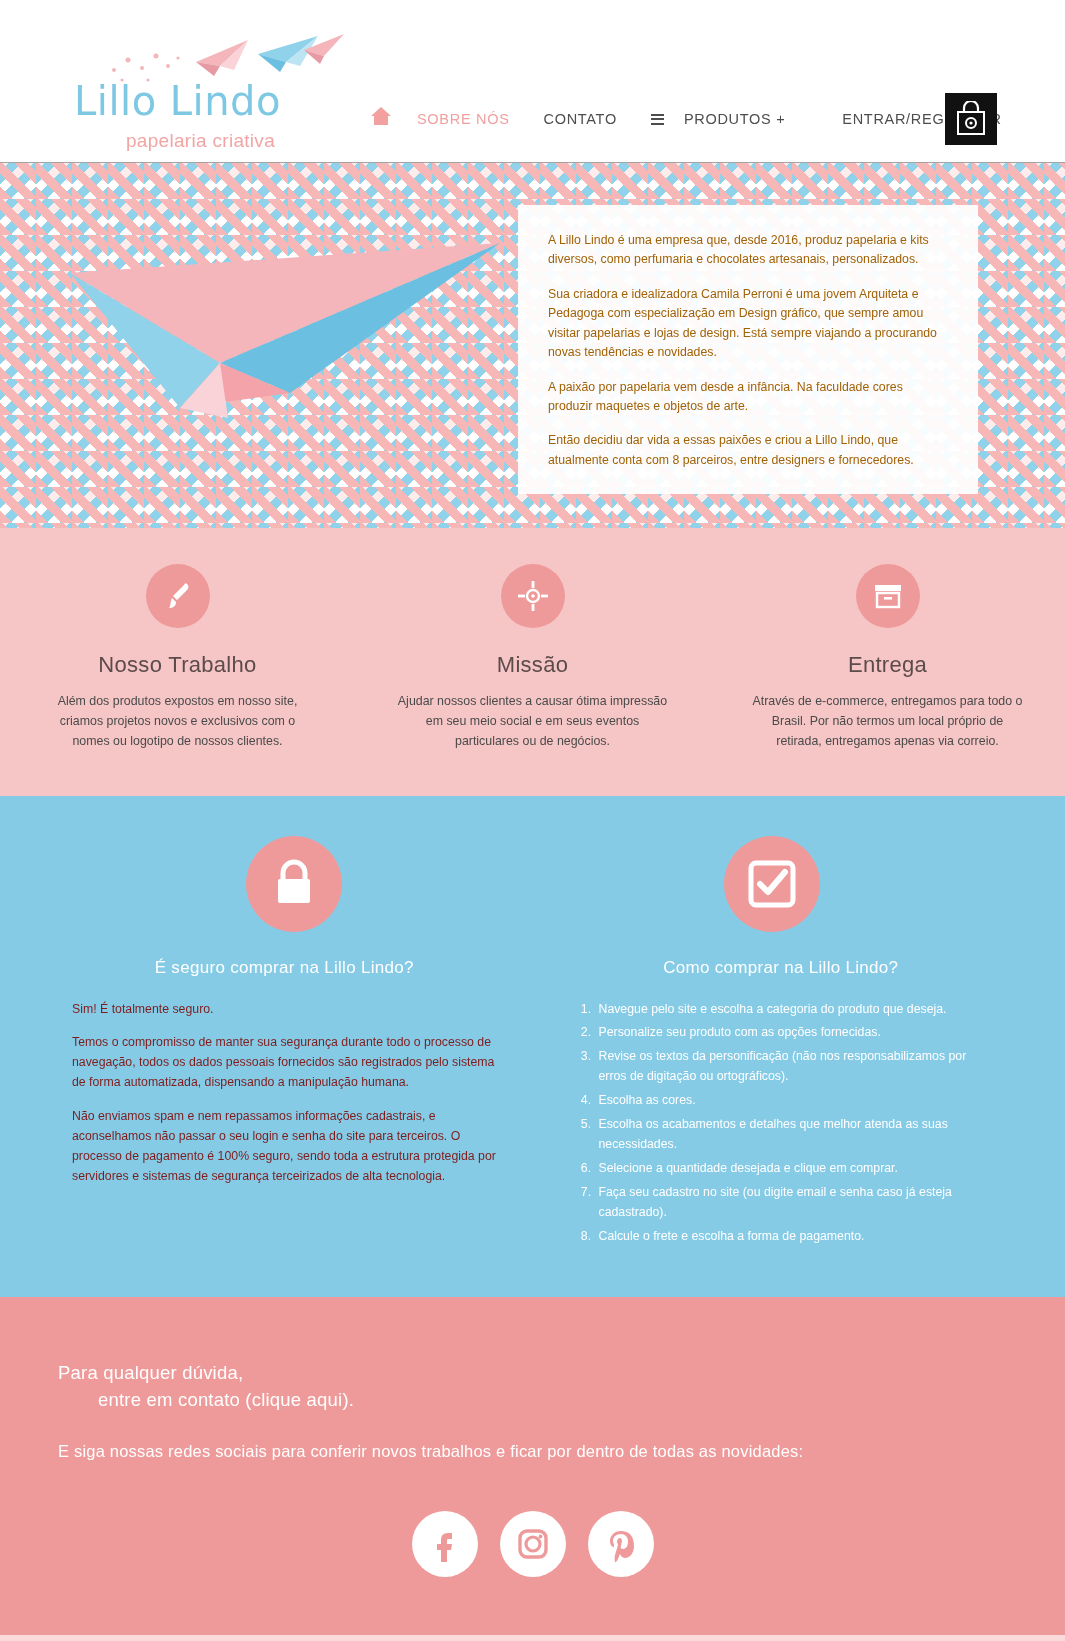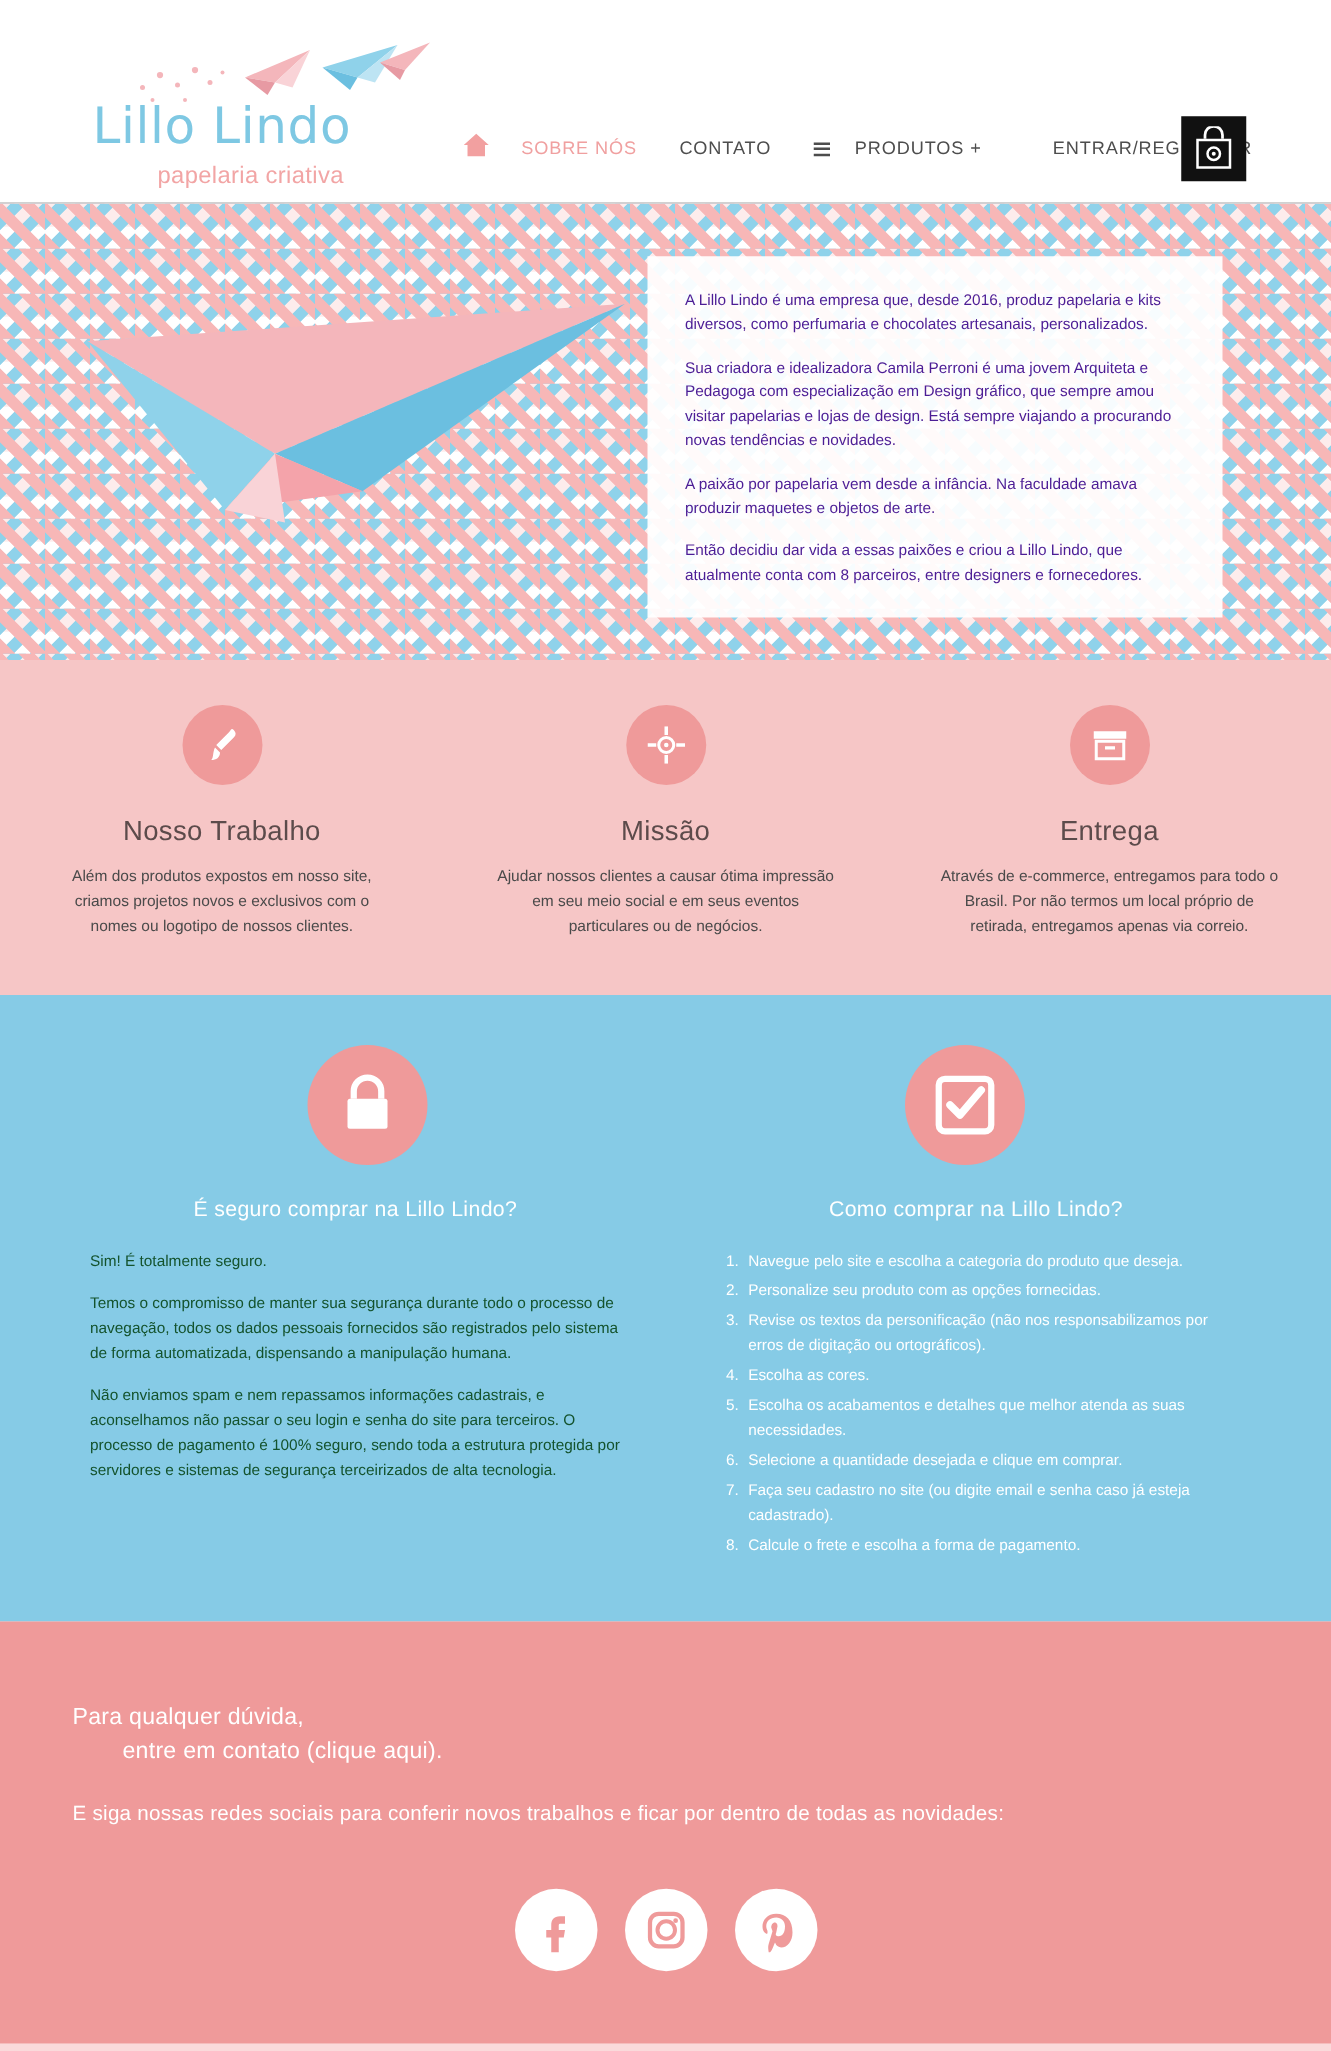--- a/index.html
+++ b/index.html
@@ -99,21 +99,21 @@
   .hero-card {
     position: absolute;
     left: 518px; top: 42px;
     width: 460px;
     background: rgba(255,255,255,0.93);
     padding: 26px 30px 24px 30px;
   }
   .hero-card p {
     font-size: 12.3px;
     line-height: 1.58;
-    color: #4c1d95;
+    color: #a16207;
     margin-bottom: 15px;
   }
   .hero-card p:last-child { margin-bottom: 0; }
 
   
   .band-pink {
     background: #f6c6c6;
     padding: 36px 0 44px 0;
     display: flex;
   }
@@ -168,21 +168,21 @@
   .blue-col.right { padding-left: 56px; }
   .blue-h {
     text-align: center;
     font-size: 17px;
     color: #ffffff;
     margin-bottom: 22px;
     letter-spacing: 0.3px;
   }
   .blue-col p {
     font-size: 12.3px;
-    color: #14532d;
+    color: #7f1d1d;
     line-height: 1.62;
     margin-bottom: 14px;
   }
   .blue-col ol {
     margin: 0 0 0 26px;
     color: #ffffff;
     font-size: 12.3px;
     line-height: 1.62;
   }
   .blue-col ol li { margin-bottom: 4px; padding-left: 4px; }
@@ -294,21 +294,21 @@
       <polygon points="10,30 440,0 160,120" fill="#f4b6bb"></polygon>
       <polygon points="10,30 160,120 120,165" fill="#8fd2ea"></polygon>
       <polygon points="160,120 440,0 230,150" fill="#6bbfe0"></polygon>
       <polygon points="160,120 230,150 120,165" fill="#f4a3aa"></polygon>
       <polygon points="120,165 160,120 168,175" fill="#f9d3d7"></polygon>
     </svg>
 
     <div class="hero-card">
       <p>A Lillo Lindo  é uma empresa que, desde 2016, produz papelaria e kits diversos, como perfumaria e chocolates artesanais, personalizados.</p>
       <p>Sua criadora e idealizadora Camila Perroni é uma jovem Arquiteta e Pedagoga com especialização em Design gráfico, que sempre amou visitar papelarias e lojas de design. Está sempre viajando a procurando novas tendências e novidades.</p>
-      <p>A paixão por papelaria vem desde a infância. Na faculdade amava produzir maquetes e objetos de arte.</p>
+      <p>A paixão por papelaria vem desde a infância. Na faculdade cores produzir maquetes e objetos de arte.</p>
       <p>Então decidiu dar vida a essas paixões e criou a Lillo Lindo, que atualmente conta com 8 parceiros, entre designers e fornecedores.</p>
     </div>
   </div>
 
   <div class="band-pink">
 
     <div class="feat">
       <div class="feat-circle">
         <svg width="30" height="30" viewBox="0 0 30 30">
           <path d="M24 3 C26 5 26 7 24 9 L14 19 L10 15 L20 5 C22 3 22 1 24 3 Z" fill="#fff"></path>

